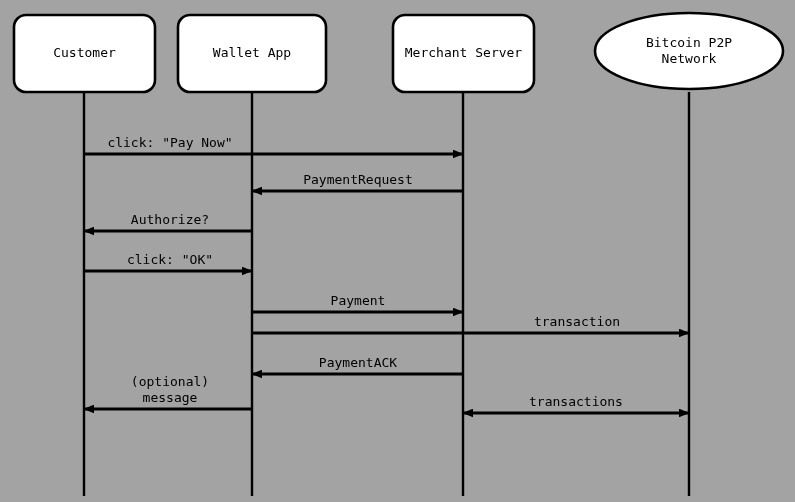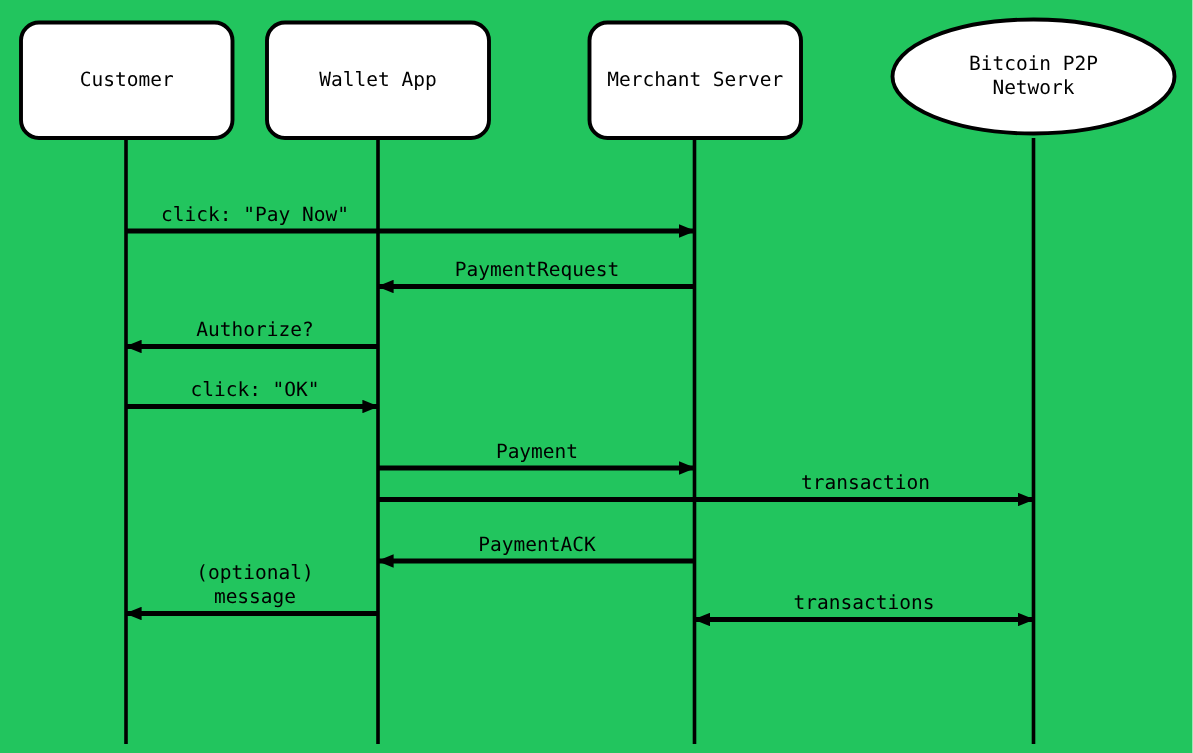--- a/index.html
+++ b/index.html
@@ -9,21 +9,21 @@
     background: #ffffff;
   }
   body {
     font-family: "DejaVu Sans Mono", "Liberation Mono", monospace;
     color: #000000;
   }
   #diagram-root {
     position: relative;
     width: 795px;
     height: 502px;
-    background: #22c55e;
+    background: #a3a3a3;
     overflow: hidden;
   }
   #diagram-svg {
     position: absolute;
     left: 0;
     top: 0;
     width: 795px;
     height: 502px;
     display: block;
   }

